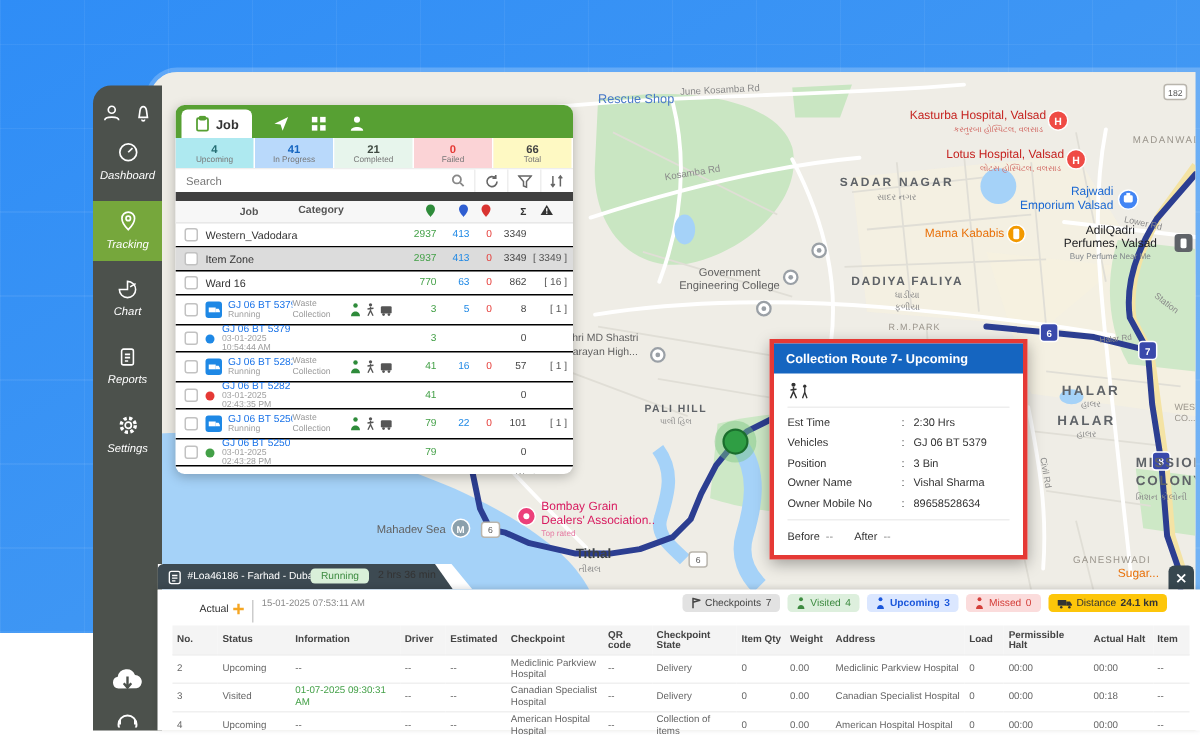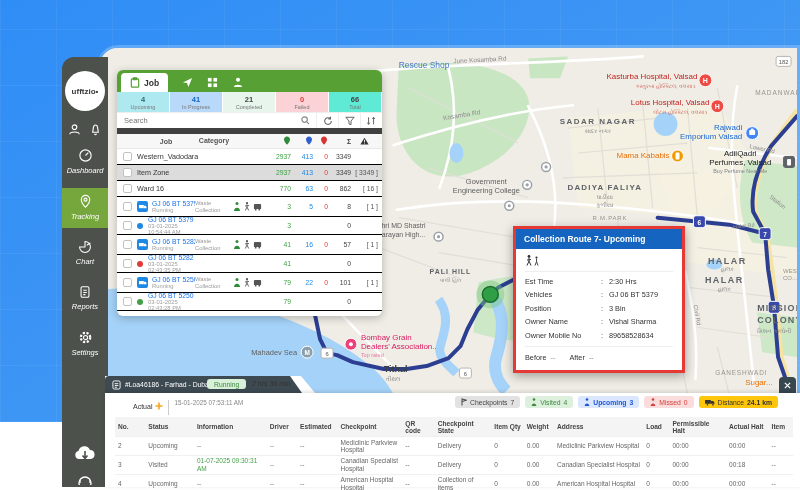--- a/index.html
+++ b/index.html
@@ -277,21 +277,20 @@
         <text x="262" y="310" font-size="5.5" fill="#e57aa2">Top rated</text>
         <text x="198" y="308" font-size="7.5" fill="#616161" text-anchor="end">Mahadev Sea</text>
         <text x="285" y="325" font-size="9" fill="#3c4043" font-weight="bold">Tithal</text>
         <text x="287" y="334" font-size="6" fill="#8a8a8a">તીથલ</text>
         <text x="648" y="338" font-size="8" fill="#e8710a">Sugar...</text>
       </g>
     </svg>
   </div>
 
   <div class="sidebar">
-    <div class="logo">ufftzio•</div>
     <div class="sb-icons-row">
       <span>
           <svg width="13" height="13" viewBox="0 0 14 14" fill="none" stroke="#fff" stroke-width="1.2">
             <circle cx="7" cy="4.5" r="2.5"></circle>
             <path d="M2,12 C2,9 12,9 12,12"></path>
           </svg>
         </span>
       <span>
           <svg width="13" height="13" viewBox="0 0 14 14" fill="none" stroke="#fff" stroke-width="1.2">
             <path d="M4,10 L10,10 L9.3,5 C9,3.2 8,2.2 7,2.2 C6,2.2 5,3.2 4.7,5 Z"></path>
@@ -404,21 +403,21 @@
           <span>In Progress</span>
         </div>
       <div class="jp-stat" style="background:#e7f5ec">
           <b style="color:#3f4a41">21</b>
           <span>Completed</span>
         </div>
       <div class="jp-stat" style="background:#fbd3d6">
           <b style="color:#e53935">0</b>
           <span>Failed</span>
         </div>
-      <div class="jp-stat" style="background:#5eead4">
+      <div class="jp-stat" style="background:#fef9c3">
           <b style="color:#444">66</b>
           <span>Total</span>
         </div>
     </div>
 
     <div class="jp-search">
       <input placeholder="Search" style="">
       <span style="display:flex;align-items:center;padding-right:6px">
           <svg width="9" height="9" viewBox="0 0 10 10" fill="none" stroke="#888" stroke-width="1.3">
             <circle cx="4" cy="4" r="3"></circle>

